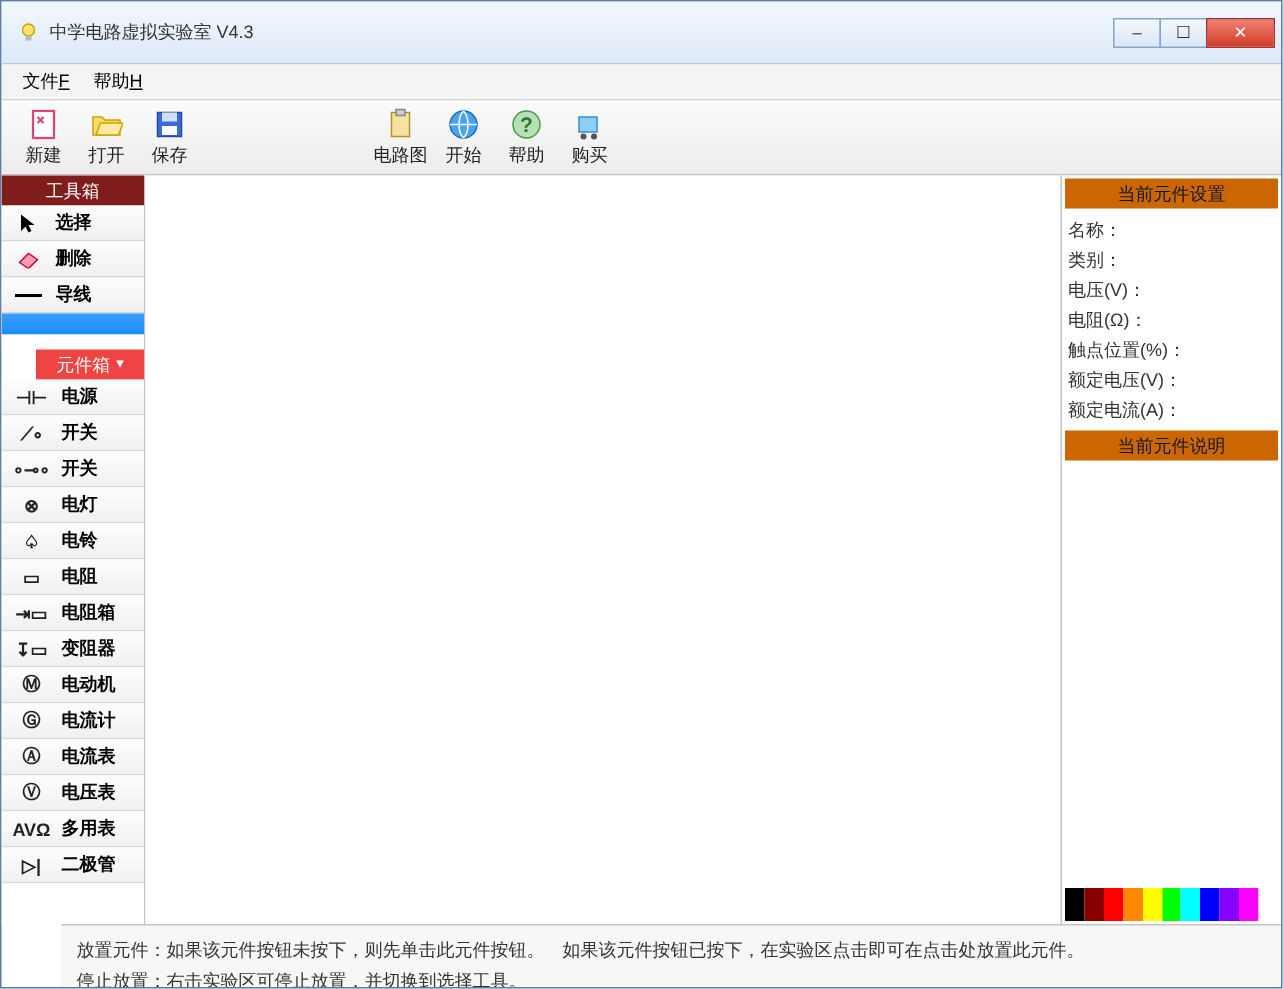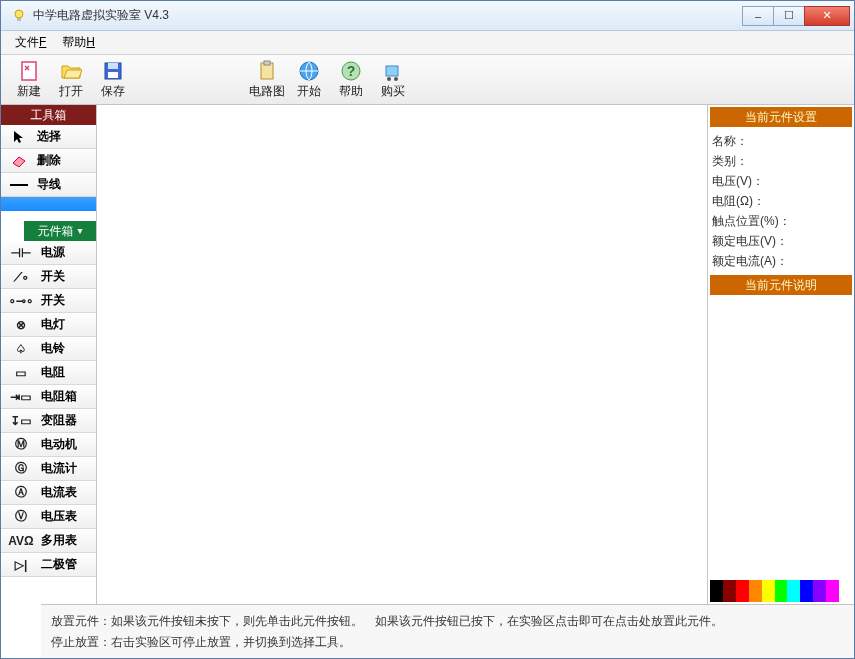--- a/index.html
+++ b/index.html
@@ -1,19 +1,19 @@
 <!DOCTYPE html>
 <html><head>
 <meta charset="utf-8">
 <style>
 * { box-sizing: border-box; margin: 0; padding: 0; font-family: "Microsoft YaHei", SimSun, sans-serif; }
 body { background: #fff; width: 855px; height: 659px; overflow: hidden; position: relative; border: 1px solid #5a7ca6; }
 
 
-.titlebar { height: 30px; background: linear-gradient(#f2f8fe, #dde9f7); display: flex; align-items: center; padding: 0 4px; border-bottom: 1px solid #b5c7de; }
+.titlebar { height: 42px; background: linear-gradient(#f2f8fe, #dde9f7); display: flex; align-items: center; padding: 0 4px; border-bottom: 1px solid #b5c7de; }
 .titlebar .app-icon { width: 16px; height: 16px; margin: 0 6px; display:inline-flex; align-items:center; justify-content:center; }
 .titlebar .title { font-size: 12px; color: #333; flex: 1; }
 .titlebar .win-controls { display: flex; gap: 0; }
 .titlebar .win-btn { width: 32px; height: 20px; border: 1px solid #8aa4c8; background: linear-gradient(#f4f8fd,#d8e6f6); display:flex; align-items:center; justify-content:center; font-size:11px; color:#333; cursor:pointer; }
 .titlebar .win-btn.close { width: 46px; background: linear-gradient(#f08070,#d43c2a); color:#fff; border-color:#a33; }
 .titlebar .win-btn + .win-btn { margin-left: -1px; }
 
 
 .menubar { height: 24px; background: #f4f4f4; display: flex; align-items: flex-end; padding: 0 6px; font-size: 12px; border-bottom: 1px solid #d0d0d0; }
 .menubar .menu-item { padding: 3px 8px; cursor: pointer; }
@@ -24,38 +24,38 @@
 .toolbar .tool-btn { width: 40px; display:flex; flex-direction:column; align-items:center; font-size:12px; color:#222; cursor:pointer; padding:2px 0; border:1px solid transparent; }
 .toolbar .tool-btn .icon { width:24px; height:24px; display:flex; align-items:center; justify-content:center;}
 .toolbar .gap { width: 110px; }
 
 
 .main { display:flex; height: calc(100% - 30px - 24px - 50px - 54px); }
 
 
 .left-panel { width: 96px; border-right: 1px solid #c4c4c4; display:flex; flex-direction:column; background:#fff;}
 .panel-header { background:#7f1d1d; color:#fff; font-size:12px; text-align:center; height:20px; line-height:20px;}
-.panel-header.green { background:#15803d; display:flex; justify-content:center; gap:4px;margin-left:23px;}
+.panel-header.green { background:#ef4444; display:flex; justify-content:center; gap:4px;margin-left:23px;}
 .panel-header.green::after{ content:"▾"; font-size:10px;}
 .tool-row { height:24px; display:flex; align-items:center; border-bottom:1px solid #d8d8d8; font-size:12px; cursor:pointer; background:linear-gradient(#fefefe,#f0f0f0);font-weight:bold;}
 .tool-row .sym { width:36px; display:flex; align-items:center; justify-content:center; color:#222;}
 .tool-row .lbl { flex:1; }
 .blue-strip { height:14px; background:linear-gradient(#3aa0ff,#1a8cff);}
 .spacer-row { height:10px; background:#fff;}
 
 .components { overflow:hidden;}
 .components .tool-row .sym{ width:40px; font-size:12px;}
 .components .tool-row .lbl{ font-size:12px;}
 
 
 .canvas { flex:1; background:#fff; border-right:1px solid #c4c4c4;}
 
 
 .right-panel { width: 146px; background:#fff; display:flex; flex-direction:column; padding:2px;}
-.section-title { background:#cc6600; color:#fef9c3; font-size:12px; text-align:center; height:20px; line-height:20px; margin-bottom:4px;}
+.section-title { background:#cc6600; color:#0f172a; font-size:12px; text-align:center; height:20px; line-height:20px; margin-bottom:4px;}
 .prop-list { font-size:12px; color:#333; padding:0 2px;}
 .prop-list div { height:20px; display:flex; align-items:center;}
 .right-panel .filler{ flex:1;}
 .color-bar { height:22px; display:flex;}
 .color-bar span{ flex:1;}
 
 
 .helpbar { height:54px; border-top:1px solid #c4c4c4; background:#f7f7f7; font-size:12px; color:#333; padding:8px 10px; display:flex; flex-direction:column; justify-content:center; gap:4px;margin-left:40px;}
 .helpbar .line{ display:flex;}
 .helpbar .k{ min-width:60px;}

